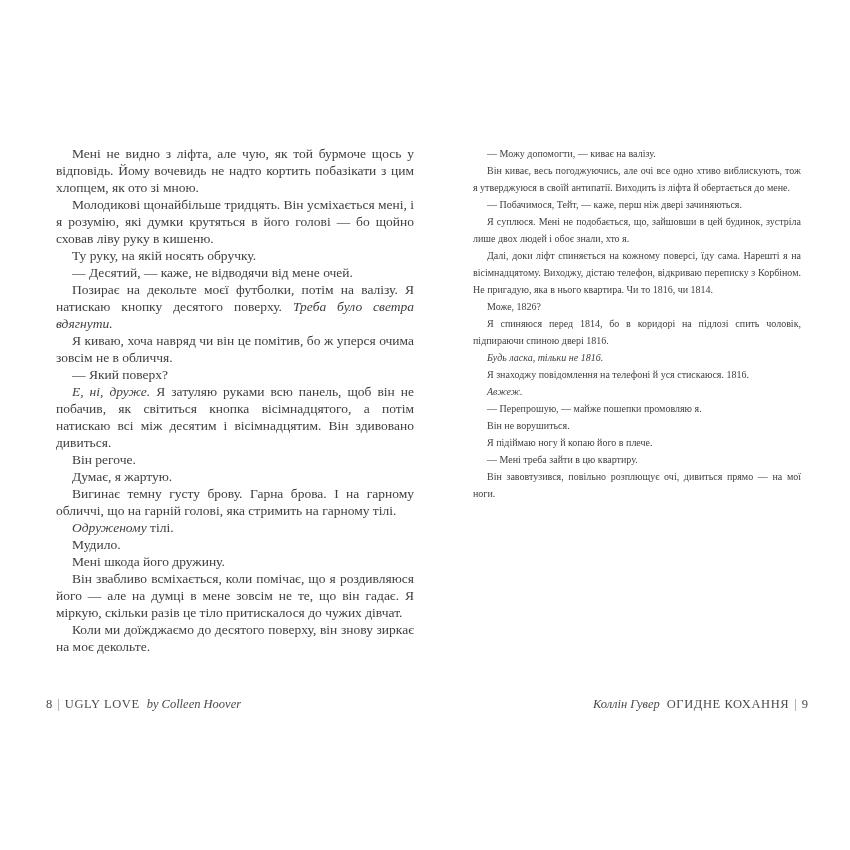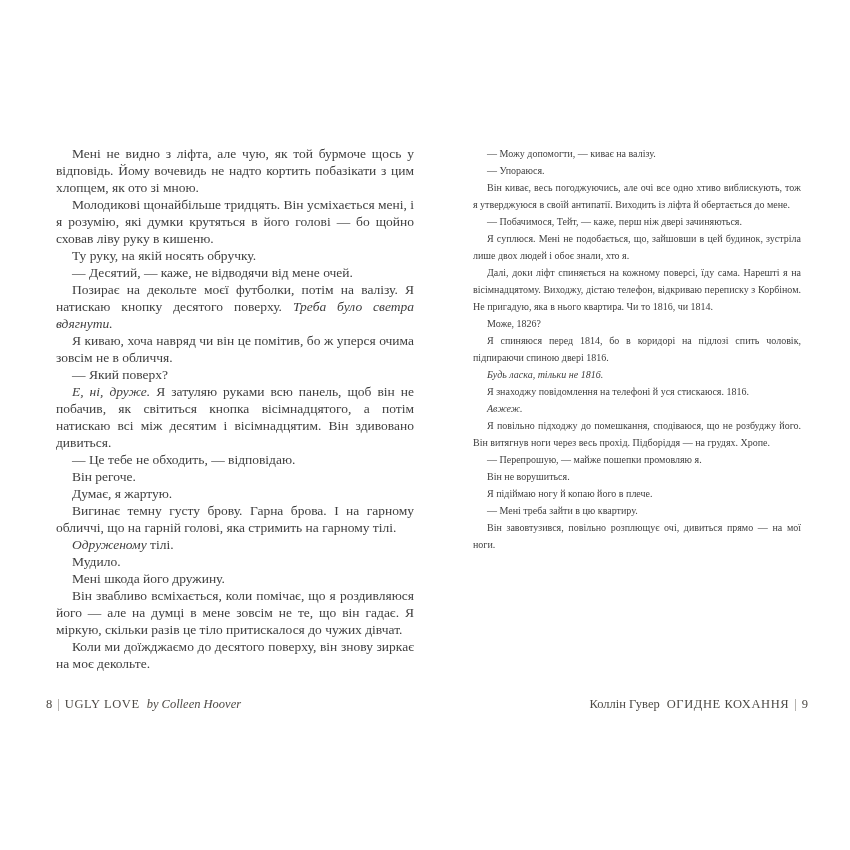--- a/index.html
+++ b/index.html
@@ -54,60 +54,57 @@
   }
   .footer-left { left: 46px; }
   .footer-right { right: 42px; text-align: right; }
   .sep {
     color: #8f8b85;
     padding: 0 5px;
     font-weight: normal;
   }
   .title-caps { letter-spacing: 0.6px; }
   .byline { font-style: italic; margin-left: 7px; }
-  .author-it { margin-right: 7px; }
+  .author-it { font-style: italic; margin-right: 7px; }
 </style>
 </head>
 <body>
 
 <div class="spread">
 
   <div class="text-block text-left" id="left-text">
       <p><span>Мені не видно з ліфта, але чую, як той бурмоче щось у відповідь. Йому вочевидь не надто кортить побазікати з цим хлопцем, як ото зі мною.</span></p>
       <p><span>Молодикові щонайбільше тридцять. Він усміхається мені, і я розумію, які думки крутяться в його голові — бо щойно сховав ліву руку в кишеню.</span></p>
       <p><span>Ту руку, на якій носять обручку.</span></p>
       <p><span>— Десятий, — каже, не відводячи від мене очей.</span></p>
       <p><span>Позирає на декольте моєї футболки, потім на валізу. Я натискаю кнопку десятого поверху. </span><i>Треба було светра вдягнути.</i></p>
       <p><span>Я киваю, хоча навряд чи він це помітив, бо ж уперся очима зовсім не в обличчя.</span></p>
       <p><span>— Який поверх?</span></p>
       <p><i>Е, ні, друже.</i><span> Я затуляю руками всю панель, щоб він не побачив, як світиться кнопка вісімнадцятого, а потім натискаю всі між десятим і вісімнадцятим. Він здивовано дивиться.</span></p>
-      <p><span>— Це тебе не обходить, — відповідаю.</span></p>
       <p><span>Він регоче.</span></p>
       <p><span>Думає, я жартую.</span></p>
       <p><span>Вигинає темну густу брову. Гарна брова. І на гарному обличчі, що на гарній голові, яка стримить на гарному тілі.</span></p>
       <p><i>Одруженому</i><span> тілі.</span></p>
       <p><span>Мудило.</span></p>
       <p><span>Мені шкода його дружину.</span></p>
       <p><span>Він звабливо всміхається, коли помічає, що я роздивляюся його — але на думці в мене зовсім не те, що він гадає. Я міркую, скільки разів це тіло притискалося до чужих дівчат.</span></p>
       <p><span>Коли ми доїжджаємо до десятого поверху, він знову зиркає на моє декольте.</span></p>
     </div>
 
   <div class="text-block text-right" id="right-text">
       <p><span>— Можу допомогти, — киває на валізу.</span></p>
-      <p><span>— Упораюся.</span></p>
       <p><span>Він киває, весь погоджуючись, але очі все одно хтиво виблискують, тож я утверджуюся в своїй антипатії. Виходить із ліфта й обертається до мене.</span></p>
       <p><span>— Побачимося, Тейт, — каже, перш ніж двері зачиняються.</span></p>
       <p><span>Я суплюся. Мені не подобається, що, зайшовши в цей будинок, зустріла лише двох людей і обоє знали, хто я.</span></p>
       <p><span>Далі, доки ліфт спиняється на кожному поверсі, їду сама. Нарешті я на вісімнадцятому. Виходжу, дістаю телефон, відкриваю переписку з Корбіном. Не пригадую, яка в нього квартира. Чи то 1816, чи 1814.</span></p>
       <p><span>Може, 1826?</span></p>
       <p><span>Я спиняюся перед 1814, бо в коридорі на підлозі спить чоловік, підпираючи спиною двері 1816.</span></p>
       <p><i>Будь ласка, тільки не 1816.</i></p>
       <p><span>Я знаходжу повідомлення на телефоні й уся стискаюся. 1816.</span></p>
       <p><i>Авжеж.</i></p>
-      <p><span>Я повільно підходжу до помешкання, сподіваюся, що не розбуджу його. Він витягнув ноги через весь прохід. Підборіддя — на грудях. Хропе.</span></p>
       <p><span>— Перепрошую, — майже пошепки промовляю я.</span></p>
       <p><span>Він не ворушиться.</span></p>
       <p><span>Я підіймаю ногу й копаю його в плече.</span></p>
       <p><span>— Мені треба зайти в цю квартиру.</span></p>
       <p><span>Він завовтузився, повільно розплющує очі, дивиться прямо — на мої ноги.</span></p>
     </div>
 
   <div class="footer footer-left">
     <span>8</span><span class="sep">|</span><span class="title-caps">UGLY LOVE</span><span class="byline">by Colleen Hoover</span>
   </div>

